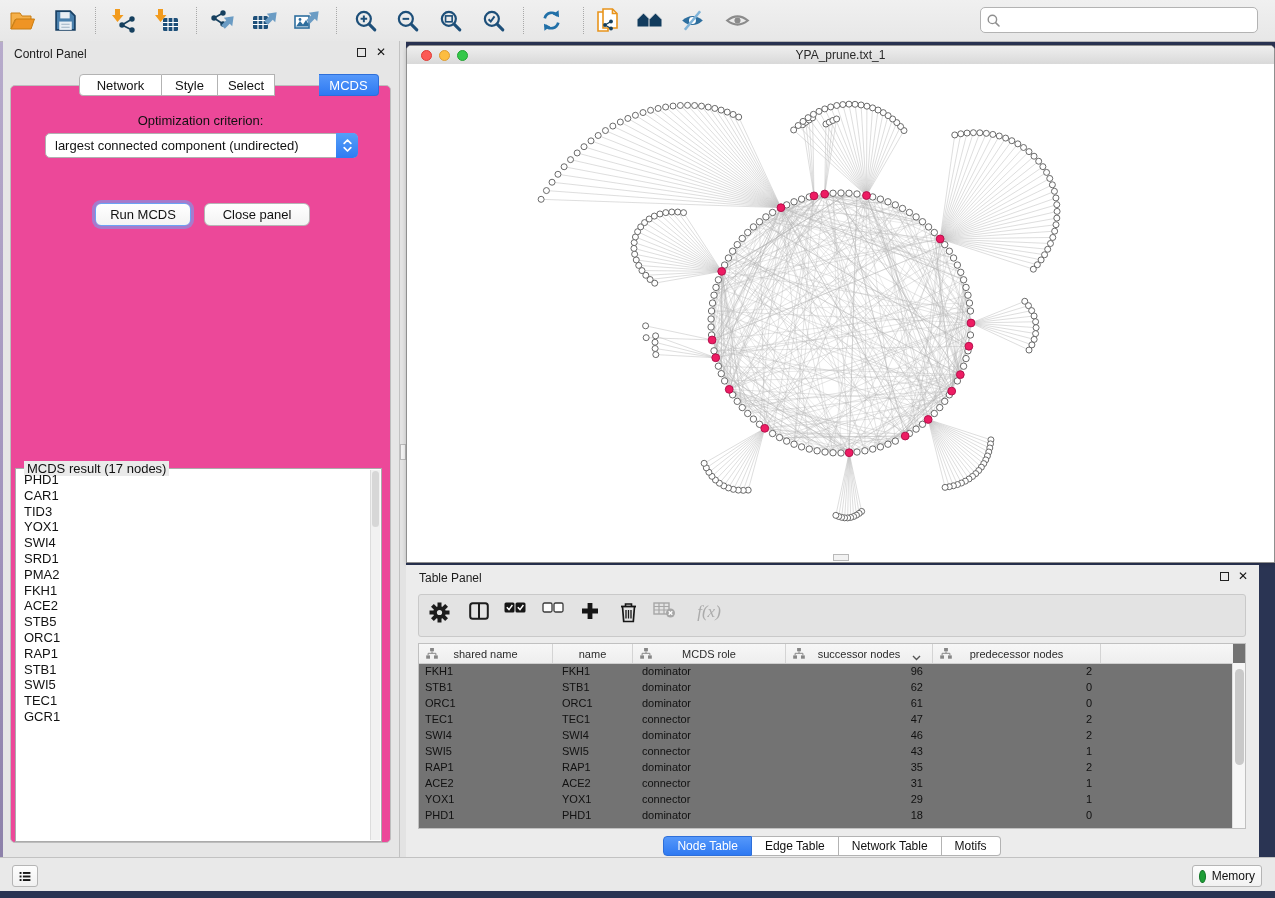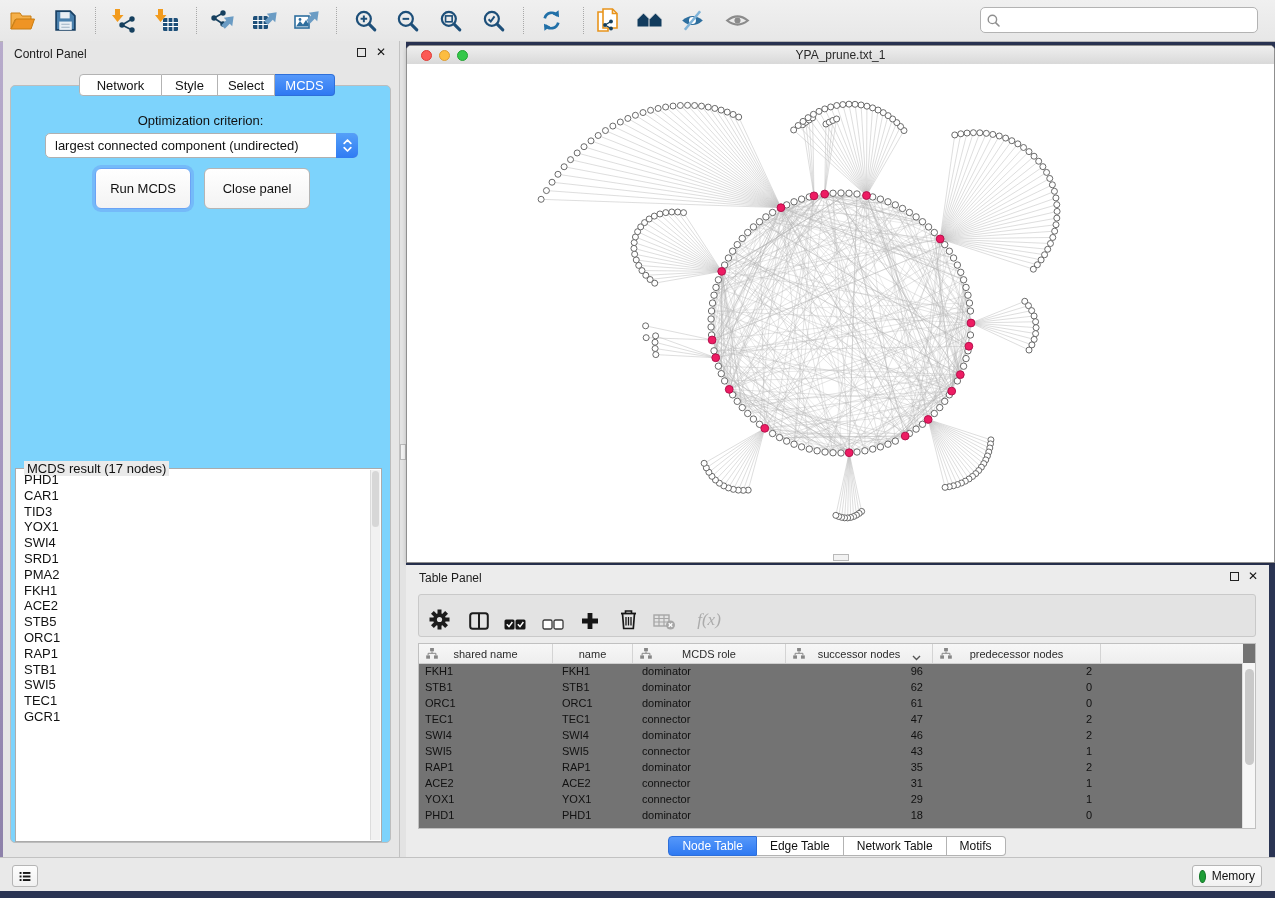--- a/index.html
+++ b/index.html
@@ -21,53 +21,53 @@
   .panel-titlebar{position:absolute;left:0;top:0;right:0;height:26px;}
   .panel-title{position:absolute;left:11px;top:6px;font-size:12px;color:#1c1c1c;}
   .float-ic{position:absolute;top:7px;width:9px;height:9px;border:1.5px solid #222;background:transparent;box-sizing:border-box;}
   .close-ic{position:absolute;top:4px;font-size:12px;font-weight:bold;color:#111;line-height:14px;}
   .cp-tabs{position:absolute;left:76px;top:33px;display:flex;z-index:5;}
   .seg{display:flex;align-items:center;justify-content:center;background:#fff;border:1px solid #b3b3b3;border-left:none;
     font-size:13px;color:#111;height:22px;box-sizing:border-box;cursor:default;}
   .seg:first-child{border-left:1px solid #b3b3b3;border-radius:4px 0 0 4px;}
   .seg:last-child{border-radius:0 4px 4px 0;}
   .seg.active{background:linear-gradient(#5598fa,#2e79f2);border-color:#2e6fd9;color:#fff;}
-  .cp-page{position:absolute;left:7px;right:8px;top:44px;bottom:14px;background:#7dd3fc;border:1px solid #bdbdbd;border-radius:5px;padding-left:16px;}
+  .cp-page{position:absolute;left:7px;right:8px;top:44px;bottom:14px;background:#ec4899;border:1px solid #bdbdbd;border-radius:5px;padding-left:16px;}
   .opt-label{position:absolute;left:0;right:0;top:27px;text-align:center;font-size:13px;color:#111;}
   .dropdown{position:absolute;left:34px;top:47px;width:313px;height:25px;background:#fff;border:1px solid #b0b0b0;
     border-radius:5px;display:flex;align-items:center;box-sizing:border-box;cursor:default;}
   .dropdown .dd-text{flex:1;font-size:13px;color:#111;padding-left:9px;white-space:nowrap;overflow:hidden;}
   .dd-stepper{width:22px;height:25px;margin:-1px -1px -1px 0;border-radius:0 5px 5px 0;
     background:linear-gradient(#55a0f8,#2f7bf3);display:flex;align-items:center;justify-content:center;}
-  .btn{position:absolute;height:41px;background:linear-gradient(#ffffff,#f3f3f3);border:1px solid #b5b5b5;border-radius:6px;
-    font-size:13px;color:#111;display:flex;align-items:center;justify-content:center;box-sizing:border-box;cursor:default;}
+  .btn{position:absolute;height:23px;background:linear-gradient(#ffffff,#f3f3f3);border:1px solid #b5b5b5;border-radius:6px;
+    font-size:13px;color:#111;display:flex;align-items:center;justify-content:center;box-sizing:border-box;cursor:default;margin-top:35px;}
   .btn.focus{border:1px solid #6ba3f5;box-shadow:0 0 0 3px rgba(110,165,245,.55);}
   .result-group{position:absolute;left:4px;right:8px;top:382px;height:372px;border:1px solid #ababab;background:#fff;}
   .result-legend{position:absolute;left:8px;top:-8px;background:#eaeaea;padding:0 3px;font-size:13px;color:#111;}
   .result-list{position:absolute;left:1px;top:3px;bottom:1px;right:10px;overflow:hidden;font-size:13px;color:#111;}
   .result-item{height:15.8px;line-height:15.8px;padding-left:7px;}
   .result-scroll{position:absolute;top:1px;bottom:1px;right:1px;width:9px;background:#f1f1f1;border-left:1px solid #dcdcdc;}
   .result-scroll .thumb{position:absolute;top:1px;left:1px;right:1px;height:56px;background:#d7d7d7;border-radius:4px;}
   
   .vsplit{position:absolute;left:400px;top:41px;width:6px;height:816px;background:#e3e3e3;}
   .vsplit .handle{position:absolute;left:0px;top:403px;width:6px;height:16px;background:#f2f2f2;border:1px solid #b9b9b9;box-sizing:border-box;}
   .hsplit-handle{position:absolute;left:833px;top:554px;width:16px;height:7px;background:#f2f2f2;border:1px solid #b9b9b9;box-sizing:border-box;z-index:6;}
   
   .net-window{position:absolute;left:406px;top:45px;right:0;height:518px;border:1px solid #8f8f8f;border-radius:5px 5px 0 0;
     box-sizing:border-box;overflow:hidden;background:#fff;box-shadow:0 1px 4px rgba(0,0,0,.2);}
   .net-titlebar{position:absolute;left:0;right:0;top:0;height:18px;background:linear-gradient(#efefef,#d9d9d9);
     border-bottom:1px solid #b0b0b0;}
   .traffic{position:absolute;top:3.5px;width:11px;height:11px;border-radius:50%;box-sizing:border-box;}
   .net-title{position:absolute;left:0;right:0;top:2px;text-align:center;font-size:12px;color:#2a2a2a;}
   .net-canvas{position:absolute;left:0;right:0;top:18px;bottom:0;background:#fff;}
   
-  .table-panel{position:absolute;left:406px;top:565px;right:6px;height:292px;background:#ececec;}
+  .table-panel{position:absolute;left:406px;top:565px;right:16px;height:292px;background:#ececec;}
   .tp-toolbar{position:absolute;left:12px;right:13px;top:29px;height:43px;background:#e3e3e3;border:1px solid #c9c9c9;
     border-radius:3px;box-sizing:border-box;}
-  .tp-ic{position:absolute;top:7px;width:30px;height:28px;display:flex;align-items:flex-end;justify-content:center;background:none;border:none;padding:0;}
+  .tp-ic{position:absolute;top:7px;width:30px;height:28px;display:flex;align-items:flex-start;justify-content:center;background:none;border:none;padding:0;}
   .fx{font-family:"Liberation Serif","DejaVu Serif",serif;font-style:italic;font-size:17px;color:#ababab;}
   .tbl{position:absolute;left:12px;right:13px;top:78px;height:186px;background:#737373;border:1px solid #c0c0c0;box-sizing:border-box;overflow:hidden;}
   .tbl-header{position:absolute;left:0;right:12px;top:0;height:19px;display:flex;background:linear-gradient(#f7f7f7,#eeeeee);border-bottom:1px solid #cfcfcf;}
   .th{position:relative;height:19px;box-sizing:border-box;border-right:1px solid #d4d4d4;display:flex;align-items:center;justify-content:center;
     font-size:11px;color:#2b2b2b;}
   .th .hicon{position:absolute;left:7px;top:4px;}
   .th .sortch{position:absolute;right:11px;top:7px;}
   .tbl-rows{position:absolute;left:0;right:12px;top:19px;bottom:0;}
   .tr{display:flex;height:16px;align-items:center;}
   .td{font-size:11px;color:#111;box-sizing:border-box;white-space:nowrap;overflow:hidden;}
@@ -239,21 +239,21 @@
   <div class="control-panel">
     <div class="panel-titlebar">
       <span class="panel-title">Control Panel</span>
       <span class="float-ic" style="right:33px"></span>
       <span class="close-ic" style="right:13px">✕</span>
     </div>
     <div class="cp-tabs">
         <div class="seg" style="width: 83px;">Network</div>
         <div class="seg" style="width: 56px;">Style</div>
         <div class="seg" style="width: 57px;">Select</div>
-        <div class="seg active" style="width: 60px;">MCDS</div>
+        <div class="seg active" style="width: 60px; margin-left: 44px;">MCDS</div>
       </div>
     <div class="cp-page">
       <div class="opt-label">Optimization criterion:</div>
       <div class="dropdown">
         <span class="dd-text">largest connected component (undirected)</span>
         <span class="dd-stepper">
             <svg width="9" height="15" viewBox="0 0 9 15">
               <path d="M1.2 5.4 L4.5 2 7.8 5.4 M1.2 9.6 L4.5 13 7.8 9.6" stroke="#fff" stroke-width="1.7" fill="none" stroke-linecap="round" stroke-linejoin="round"></path>
             </svg>
           </span>

